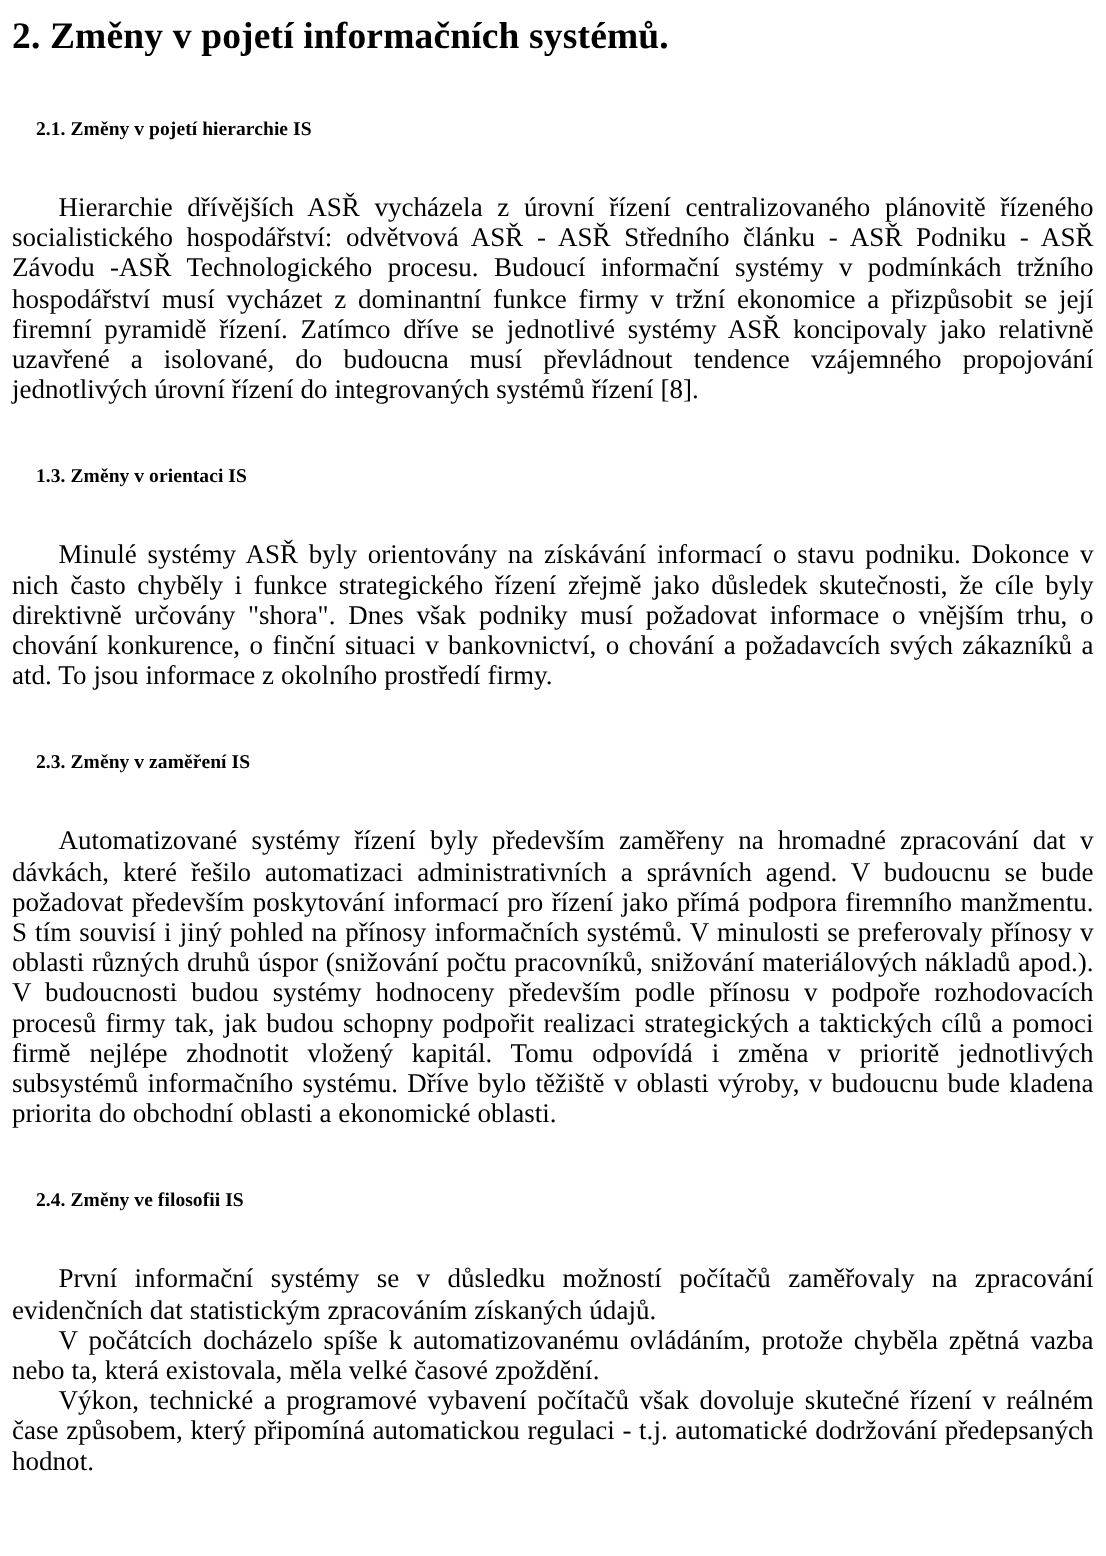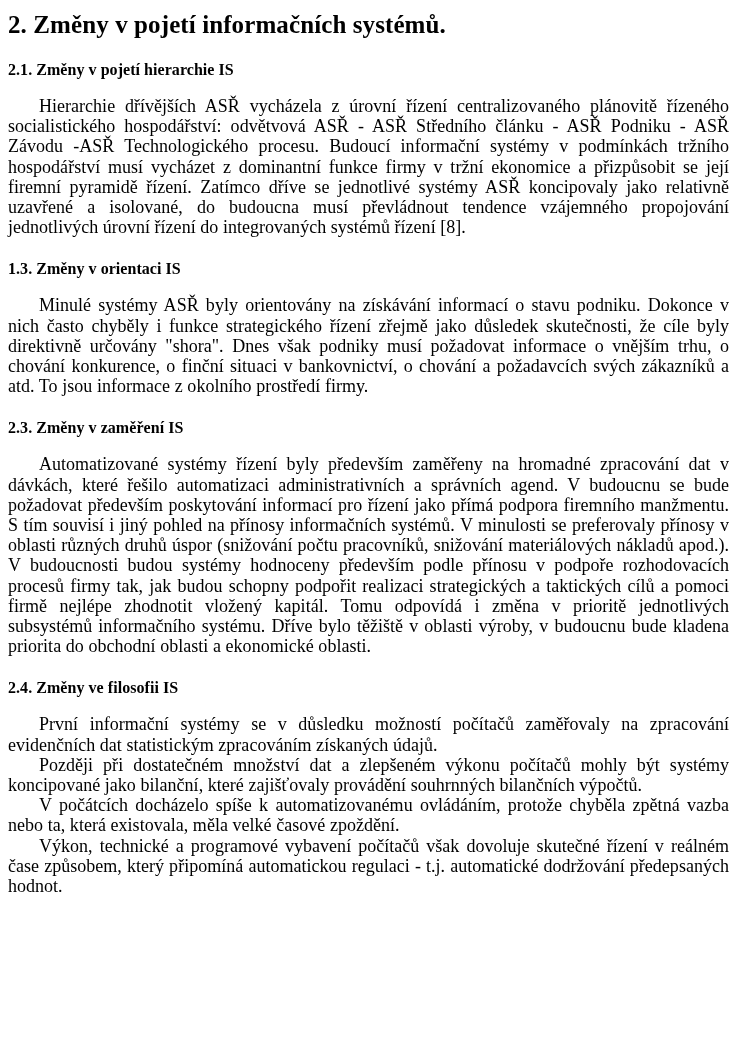--- a/index.html
+++ b/index.html
@@ -32,24 +32,24 @@
   
   h1.doc-title {
     font-size: 25px;
     font-weight: bold;
     line-height: 22px;
     margin: 14px 0 0 0;
     letter-spacing: 0.1px;
     text-align: left;
   }
   h2.sec-title {
-    font-size: 16px;
+    font-size: 13px;
     font-weight: bold;
     line-height: 20px;
-    margin: 0;
+    margin: 16px;
     letter-spacing: 0.05px;
     text-align: left;
   }
 
   
   p.body {
     font-size: 18px;
     line-height: 20.2px;
     margin: 0;
     text-align: justify;
@@ -100,19 +100,18 @@
       <h2 class="sec-title">2.3. Změny v zaměření IS</h2>
       <div class="gap-after-h2"></div>
       <p class="body last-full">Automatizované systémy řízení byly především zaměřeny na hromadné zpracování dat v dávkách, které řešilo automatizaci administrativních a správních agend. V budoucnu se bude požadovat především poskytování informací pro řízení jako přímá podpora firemního manžmentu. S tím souvisí i jiný pohled na přínosy informačních systémů. V minulosti se preferovaly přínosy v oblasti různých druhů úspor (snižování počtu pracovníků, snižování materiálových nákladů apod.). V budoucnosti budou systémy hodnoceny především podle přínosu v podpoře rozhodovacích procesů firmy tak, jak budou schopny podpořit realizaci strategických a taktických cílů a pomoci firmě nejlépe zhodnotit vložený kapitál. Tomu odpovídá i změna v prioritě jednotlivých subsystémů informačního systému. Dříve bylo těžiště v oblasti výroby, v budoucnu bude kladena priorita do obchodní oblasti a ekonomické oblasti.</p>
     </div>
 
     <div class="gap-before-h2"></div>
     <div class="sec-block stack">
       <h2 class="sec-title">2.4. Změny ve filosofii IS</h2>
       <div class="gap-after-h2"></div>
       <p class="body last-full">První informační systémy se v důsledku možností počítačů zaměřovaly na zpracování evidenčních dat statistickým zpracováním získaných údajů.</p>
-      <p class="body last-full">Později při dostatečném množství dat a zlepšeném výkonu počítačů mohly být systémy koncipované jako bilanční, které zajišťovaly provádění souhrnných bilančních výpočtů.</p>
       <p class="body last-full">V počátcích docházelo spíše k automatizovanému ovládáním, protože chyběla zpětná vazba nebo ta, která existovala, měla velké časové zpoždění.</p>
       <p class="body last-full">Výkon, technické a programové vybavení počítačů však dovoluje skutečné řízení v reálném čase způsobem, který připomíná automatickou regulaci - t.j. automatické dodržování předepsaných hodnot.</p>
     </div>
 
   </div>
 </div>
 
 </body></html>

